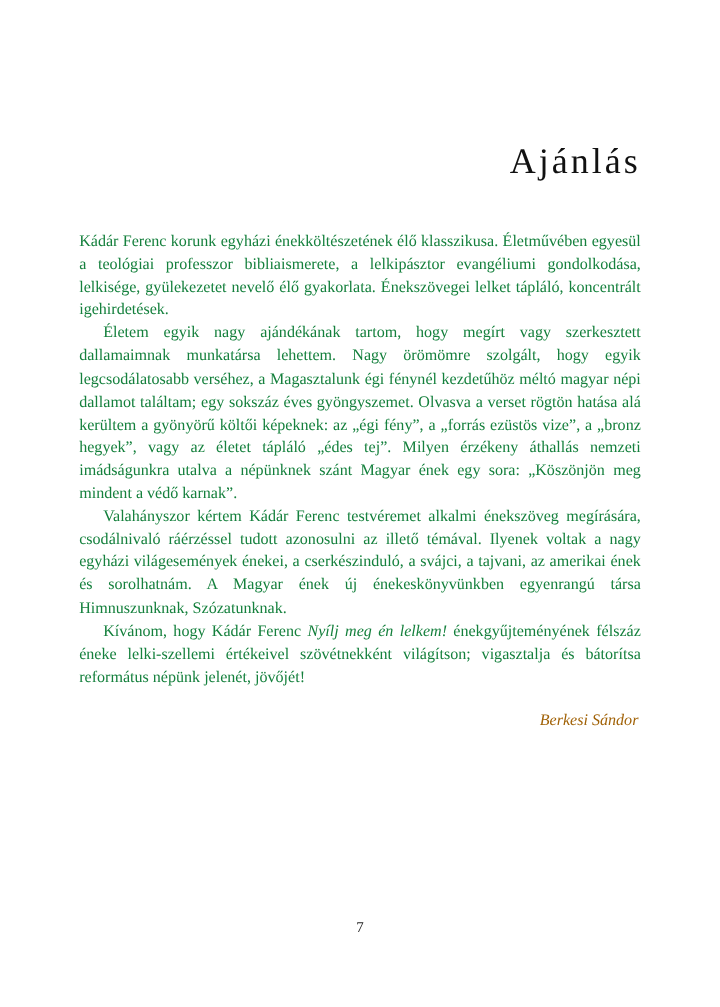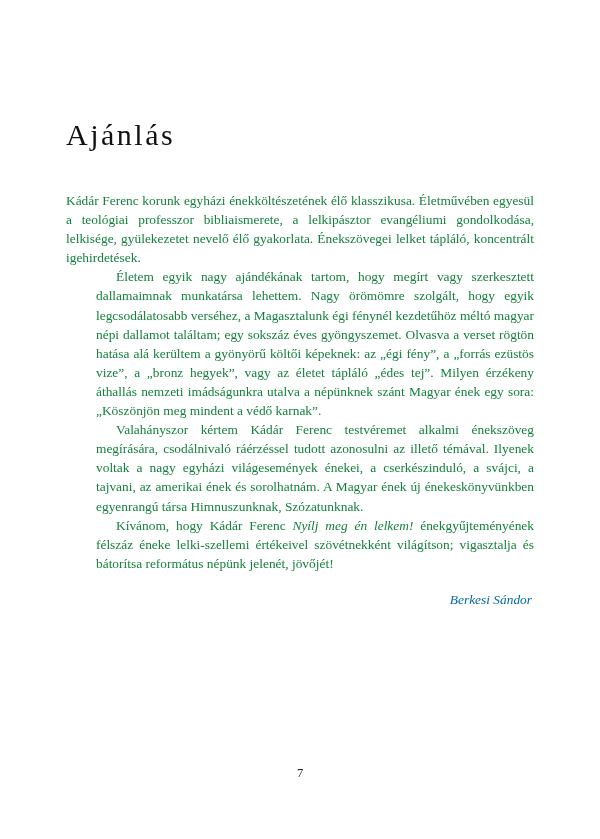--- a/index.html
+++ b/index.html
@@ -17,21 +17,21 @@
   .page {
     position: relative;
     width: 600px;
     height: 839px;
     box-sizing: border-box;
     padding: 0 66px;
   }
   .title {
     margin: 0;
     padding-top: 118px;
-    text-align: left;
+    text-align: right;
     font-family: "Liberation Serif", serif;
     font-weight: normal;
     font-size: 30px;
     letter-spacing: 2.5px;
     color: #111111;
   }
   .body-block {
     margin-top: 39px;
     text-align: justify;
     font-size: 13.4px;
@@ -39,31 +39,30 @@
     color: #15803d;
     -webkit-hyphens: auto;
     hyphens: auto;
   }
   .body-block p {
     margin: 0;
     text-indent: 0;
   }
   .body-block p.indent {
     text-indent: 20px;
-    margin-left: 30px;
   }
   .italic {
     font-style: italic;
   }
   .signature {
     margin-top: 19px;
     text-align: right;
     font-style: italic;
     font-size: 13.4px;
-    color: #0369a1;
+    color: #a16207;
     padding-right: 2px;
   }
   .folio {
     position: absolute;
     left: 0;
     right: 0;
     bottom: 58px;
     text-align: center;
     font-size: 12.5px;
     color: #222222;

